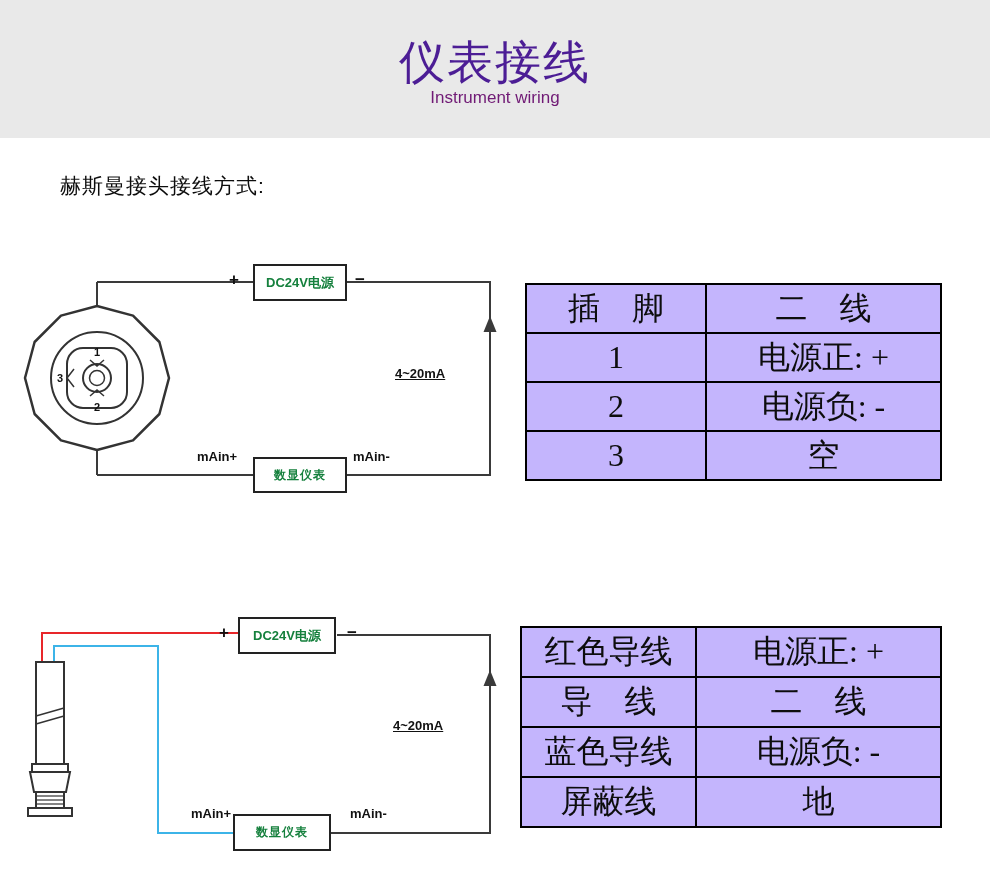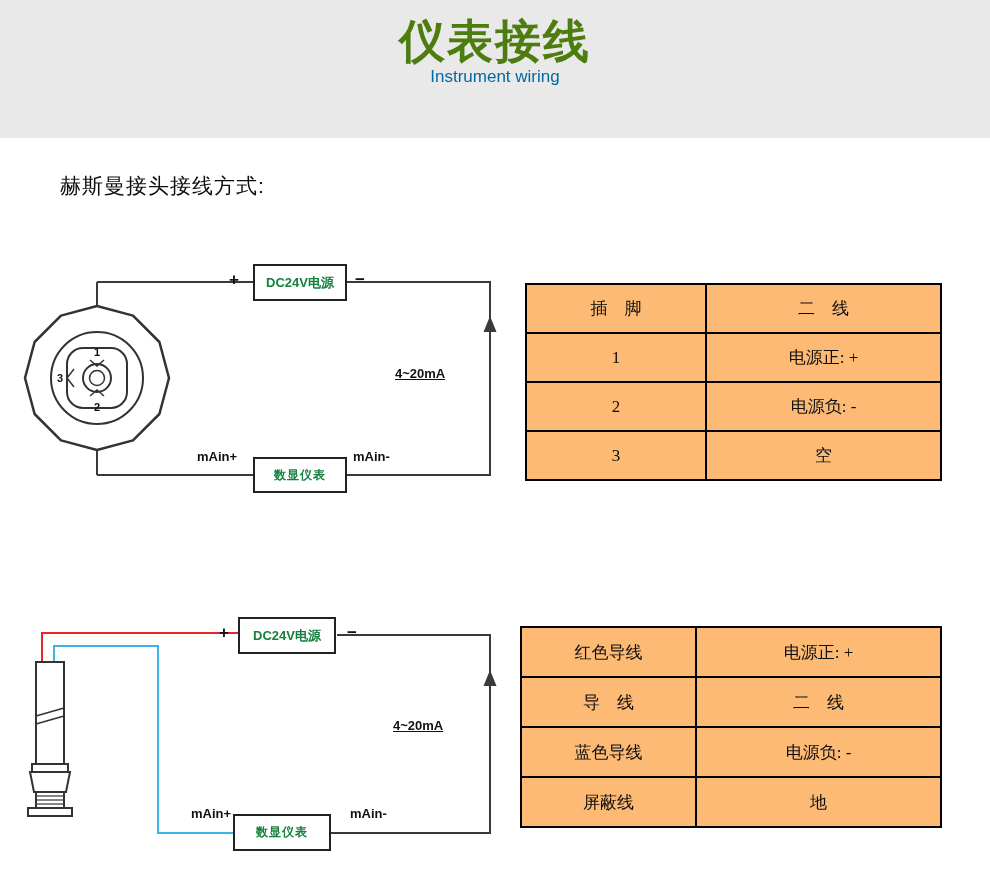--- a/index.html
+++ b/index.html
@@ -1,35 +1,35 @@
 <!DOCTYPE html>
 <html><head>
 <meta charset="utf-8">
 <style>
   * { margin:0; padding:0; box-sizing:border-box; }
   html,body { background:#ffffff; }
   body { font-family:"Liberation Sans","DejaVu Sans",sans-serif; color:#111; }
   .page { position:relative; width:990px; height:873px; background:#ffffff; overflow:hidden; }
 
   .header-band { position:absolute; left:0; top:0; width:990px; height:138px; background:#e9e9e9; text-align:center; }
-  .title { padding-top:16px; font-size:46px; font-weight:bold; letter-spacing:2px; color:#4d7c0f; line-height:1.1; }
-  .subtitle { font-size:17px; color:#0369a1; margin-top:0px; }
+  .title { padding-top:37px; font-size:46px; font-weight:normal; letter-spacing:2px; color:#4c1d95; line-height:1.1; }
+  .subtitle { font-size:17px; color:#701a75; margin-top:0px; }
 
   .section-heading { position:absolute; font-size:21px; font-weight:normal; color:#0d0d0d; letter-spacing:1px; }
 
   .diagram { position:absolute; }
 
   .box-label { position:absolute; border:2px solid #222; background:#fff; display:flex; align-items:center; justify-content:center; font-weight:bold; color:#15803d; }
   .power-box { font-size:13px; }
   .meter-box { font-size:12px; letter-spacing:1px; }
   .sign { position:absolute; font-weight:bold; font-size:17px; color:#111; }
   .wire-label { position:absolute; font-weight:bold; font-size:13px; color:#111; white-space:nowrap; }
   .right-align { text-align:left;text-decoration:underline; }
 
-  .wiring-table { position:absolute; border-collapse:collapse; font-family:"Liberation Serif","DejaVu Serif",serif; font-size:17px; color:#0d0d0d; background:#fdba74; }
+  .wiring-table { position:absolute; border-collapse:collapse; font-family:"Liberation Serif","DejaVu Serif",serif; font-size:32px; color:#0d0d0d; background:#c4b5fd; }
   .wiring-table td { border:2px solid #000; text-align:center; vertical-align:middle; }
   .t1 td { height:49px; }
   .t2 td { height:50px; }
   .t1 .c1 { width:180px; } .t1 .c2 { width:235px; }
   .t2 .c1 { width:175px; } .t2 .c2 { width:245px; }
 
   svg text { font-family:"Liberation Sans","DejaVu Sans",sans-serif; font-weight:bold; fill:#111; }
 </style>
 </head>
 <body>

